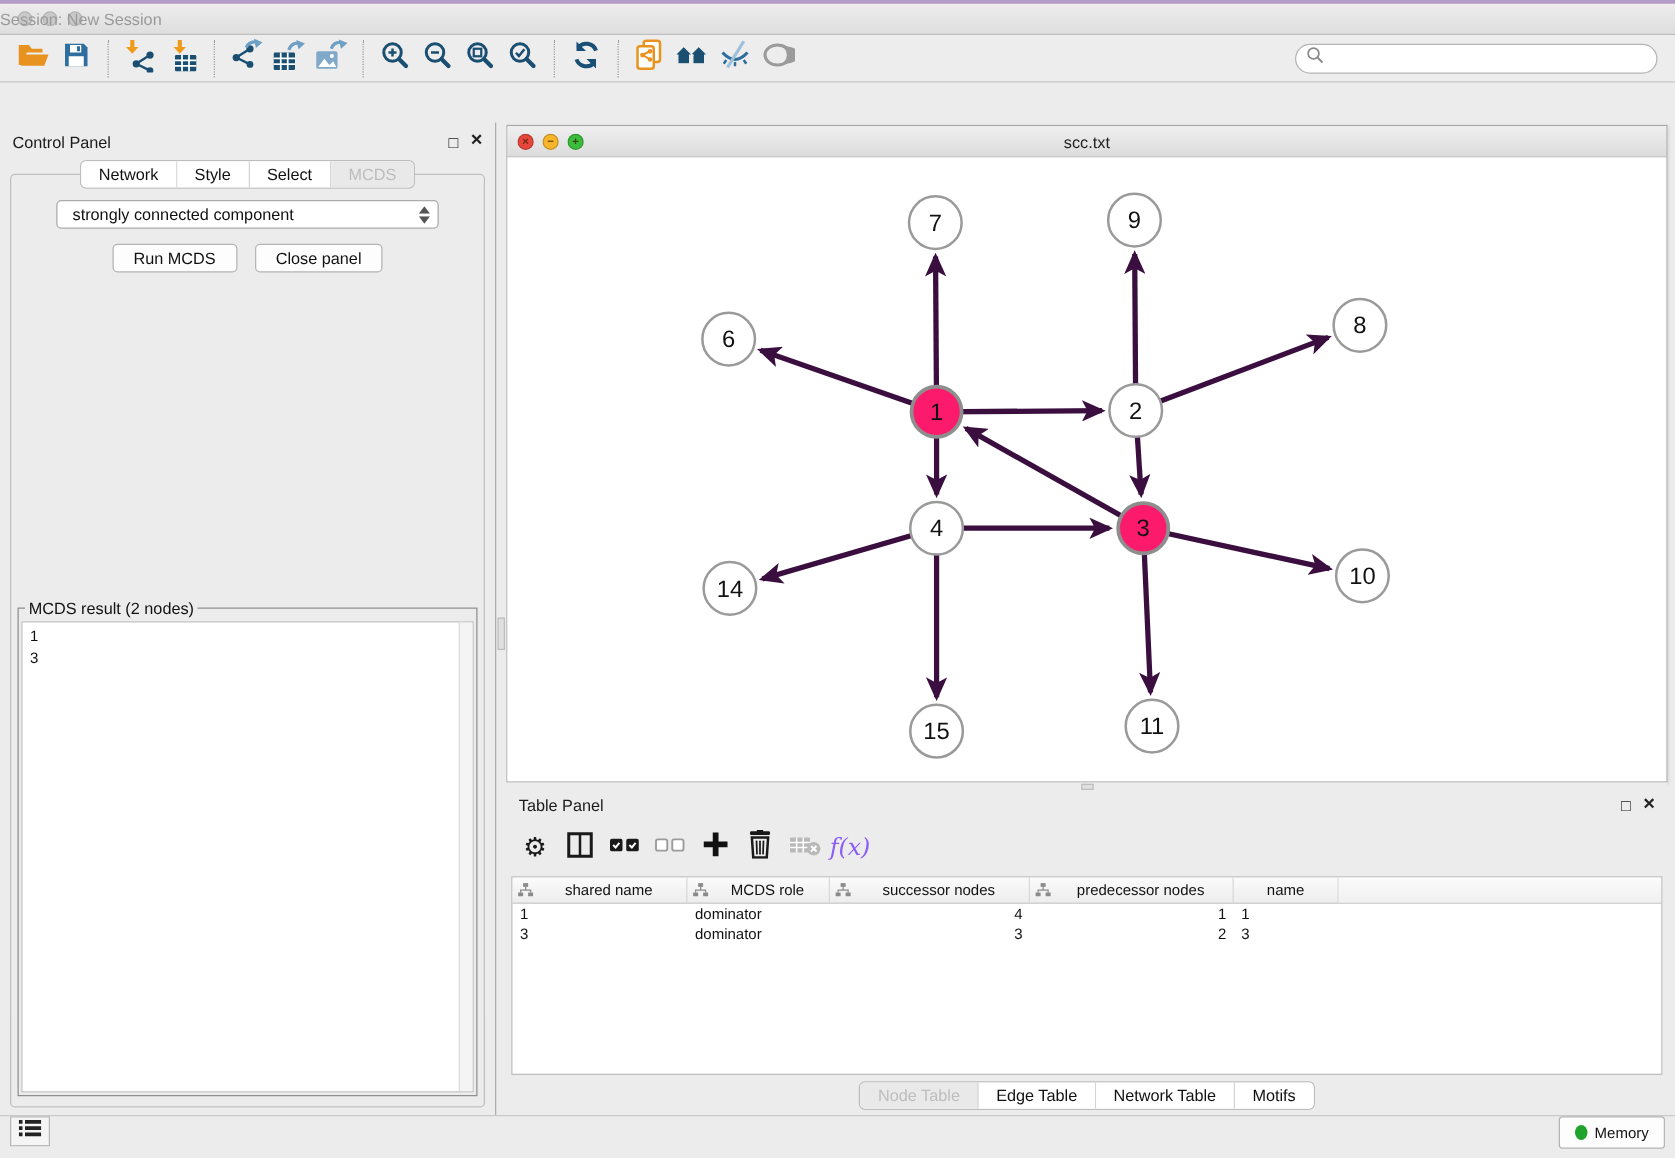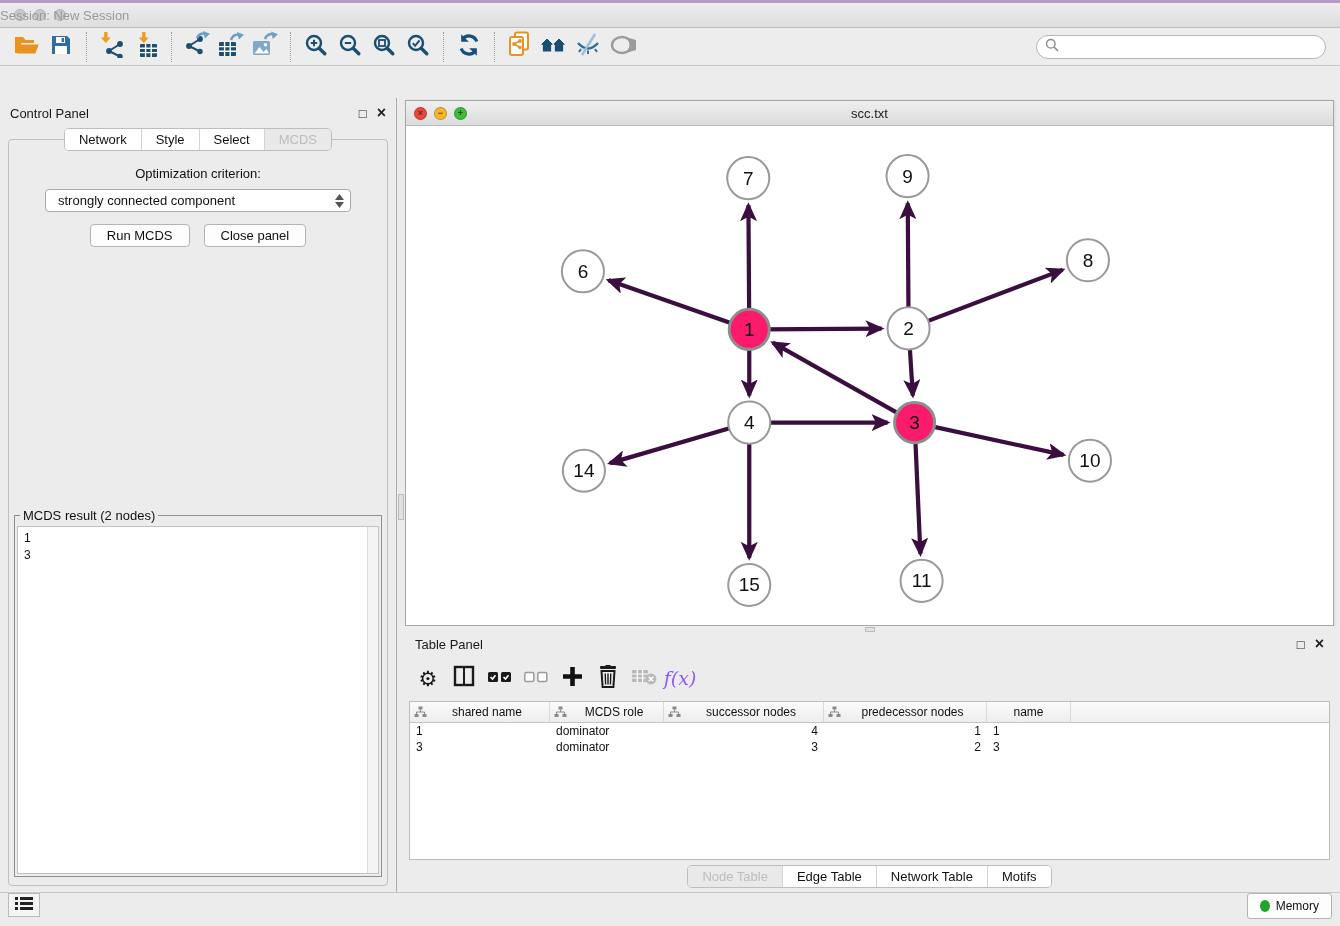--- a/index.html
+++ b/index.html
@@ -271,21 +271,20 @@
       </div>
       <div class="cp-tabs-row">
         <div class="seg-tabs" id="cp-tabs">
             <span class="seg-tab">Network</span>
             <span class="seg-tab">Style</span>
             <span class="seg-tab">Select</span>
             <span class="seg-tab dim">MCDS</span>
           </div>
       </div>
       <div class="cp-content">
-        <div class="opt-label">Optimization criterion:</div>
         <div class="cp-select">
           <span class="sel-text">strongly connected component</span>
           <span class="sel-arrows">
             <svg width="9" height="6" viewBox="0 0 9 6">
                 <path d="M4.5 0L9 6H0z" fill="#555"></path>
               </svg>
             <svg width="9" height="6" viewBox="0 0 9 6" style="margin-top:2px">
                 <path d="M4.5 6L0 0h9z" fill="#555"></path>
               </svg>
           </span>

